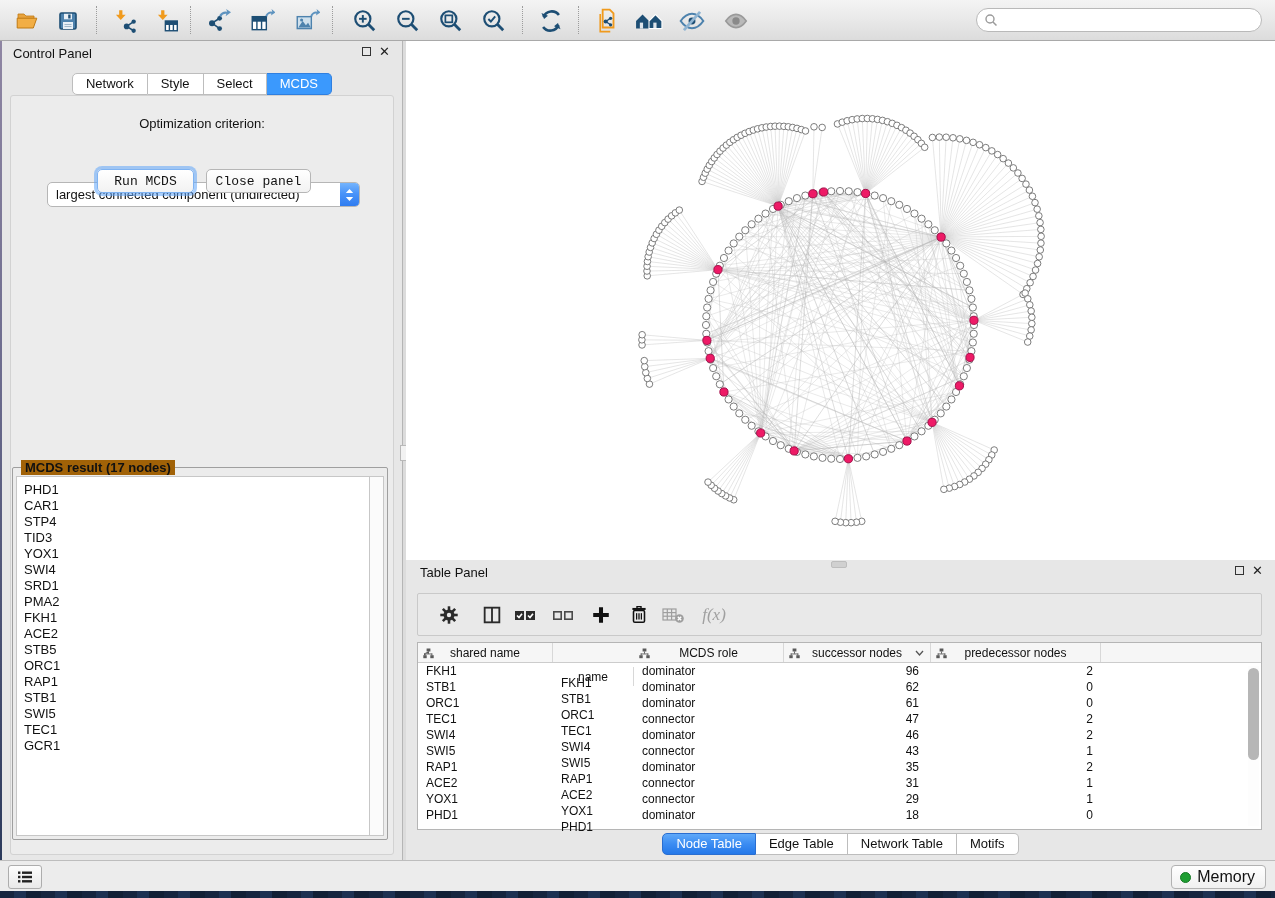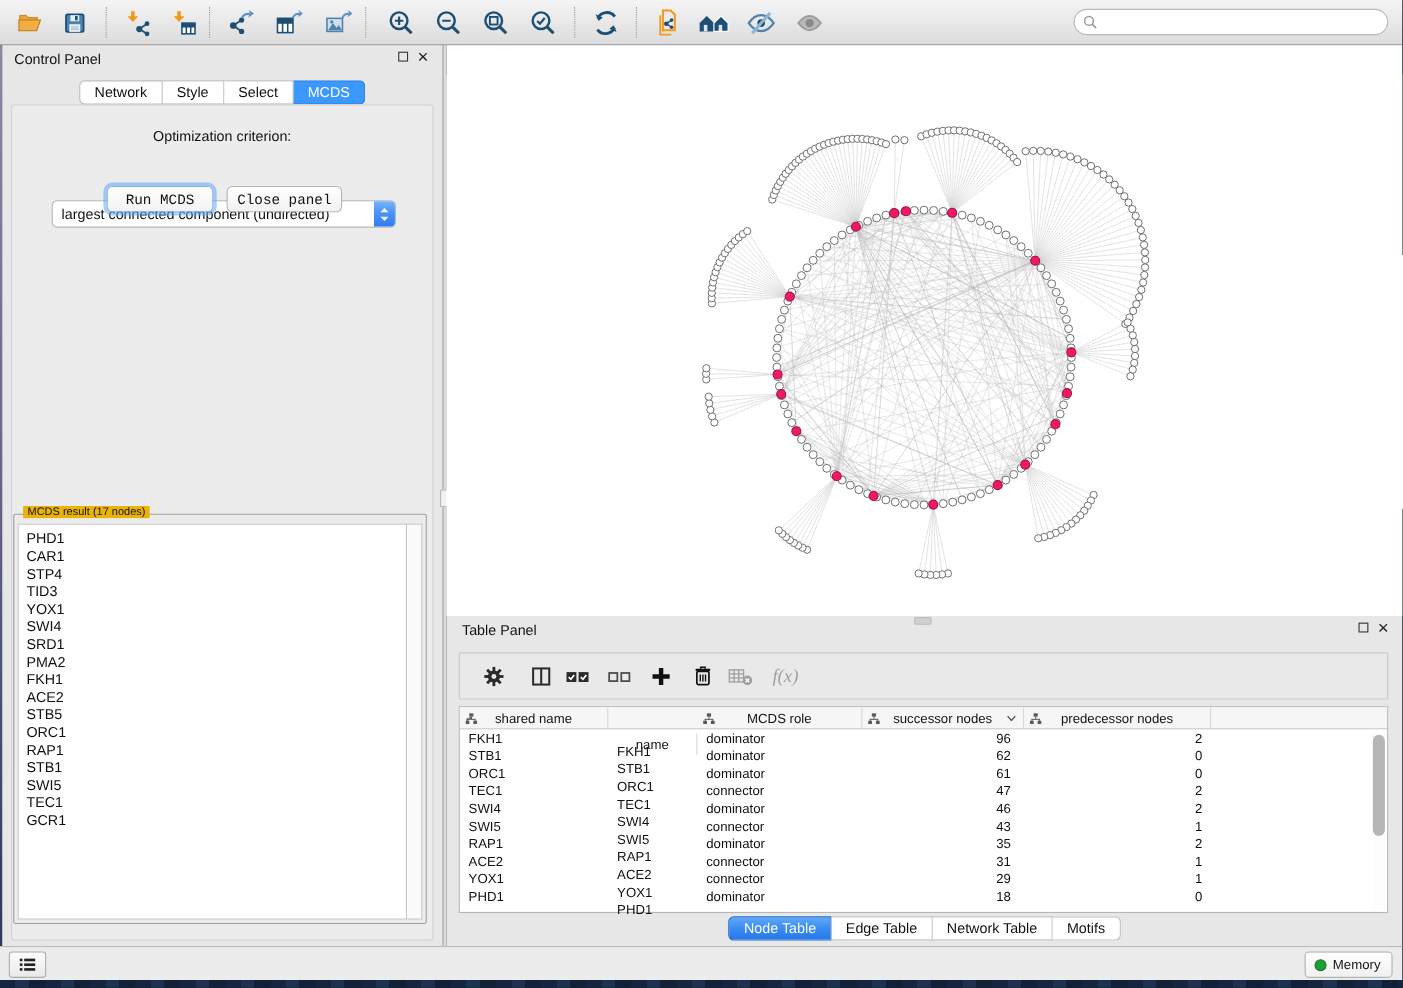--- a/index.html
+++ b/index.html
@@ -53,21 +53,21 @@
     background:linear-gradient(180deg,#74b4fd 0%,#4a94f9 45%,#2f7cf0 100%);
     display:flex;flex-direction:column;align-items:center;justify-content:center;gap:2px;}
   .stepper svg{display:block;}
   .cp-btn{position:absolute;top:73px;height:24px;background:linear-gradient(180deg,#ffffff,#f2f2f2);
     border:1px solid #b6b6b6;border-radius:5px;font-size:13px;color:#111;
     font-family:Liberation Mono, monospace;display:flex;align-items:center;justify-content:center;}
   .btn-run{left:86px;width:97px;border-color:#7fb3f2;box-shadow:0 0 0 3px rgba(96,165,250,.55);}
   .btn-close{left:195px;width:105px;}
 
   .mcds-group{position:absolute;left:10px;top:426px;width:374px;height:371px;border:1px solid #9f9f9f;border-radius:2px;}
-  .mcds-legend{position:absolute;left:8px;top:-8px;background:#eab308;padding:0 4px;font-size:10px;color:#111;}
+  .mcds-legend{position:absolute;left:8px;top:-8px;background:#a16207;padding:0 4px;font-size:13px;color:#111;font-weight:bold;}
   .mcds-list{position:absolute;left:3px;top:8px;right:17px;bottom:3px;background:#fff;border:1px solid #c7c7c7;
     overflow:hidden;padding:5px 0 0 7px;box-sizing:border-box;}
   .mcds-item{font-size:13px;line-height:16px;color:#111;}
   .mcds-scroll{position:absolute;top:8px;right:3px;bottom:3px;width:14px;background:#fbfbfb;border:1px solid #c7c7c7;border-left:none;box-sizing:border-box;}
 
   
   .vsplit{position:absolute;left:403px;top:41px;width:3px;height:819px;background:#dcdcdc;}
   .vsplit .grip{position:absolute;left:-3px;top:404px;width:9px;height:14px;background:#f2f2f2;border:1px solid #b9b9b9;}
 
   
@@ -108,21 +108,21 @@
   .nt-thumb{position:absolute;left:0;top:2px;width:11px;height:92px;background:#b6b6b6;border-radius:6px;}
 
   .tabs-tp{position:absolute;left:0;top:273px;width:100%;justify-content:center;}
   .tabs-tp .tab.active{background:linear-gradient(180deg,#5fa9f9 0%,#3b8cf2 50%,#2478e9 100%);border-color:#2a6ed0;color:#fff;}
 
   
   .statusbar{position:absolute;left:0;top:860px;width:1275px;height:31px;background:#ececec;border-top:1px solid #bdbdbd;box-sizing:border-box;}
   .sb-listbtn{position:absolute;left:8px;top:4px;width:32px;height:22px;background:linear-gradient(180deg,#fdfdfd,#e9e9e9);
     border:1px solid #adadad;border-radius:3px;display:flex;align-items:center;justify-content:center;}
   .sb-memory{position:absolute;right:9px;top:4px;height:22px;padding:0 10px 0 8px;background:linear-gradient(180deg,#ffffff,#f0f0f0);
-    border:1px solid #b2b2b2;border-radius:4px;display:flex;align-items:center;gap:6px;font-size:12px;color:#111;}
+    border:1px solid #b2b2b2;border-radius:4px;display:flex;align-items:center;gap:6px;font-size:16px;color:#111;}
   .memdot{width:11px;height:11px;border-radius:50%;background:#1e9e32;border:1px solid #157925;box-sizing:border-box;}
 </style>
 </head>
 <body>
 
 <div id="app">
 
   <div class="toolbar">
     <div class="tbtn" style="left:12px">
       <svg width="26" height="24" viewBox="0 0 24 24">

